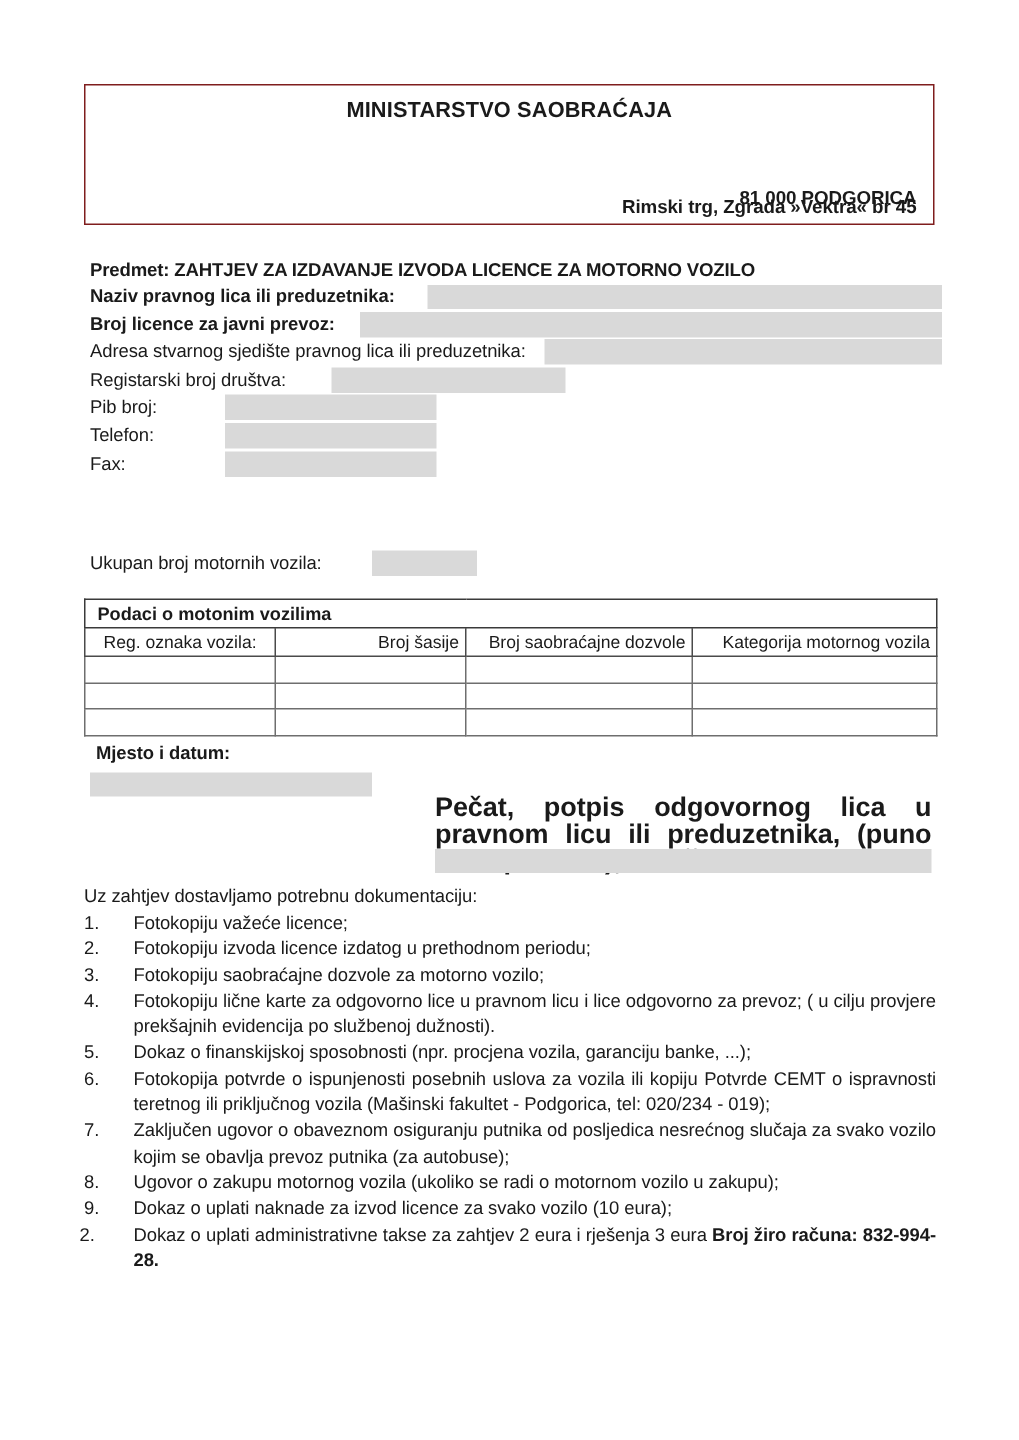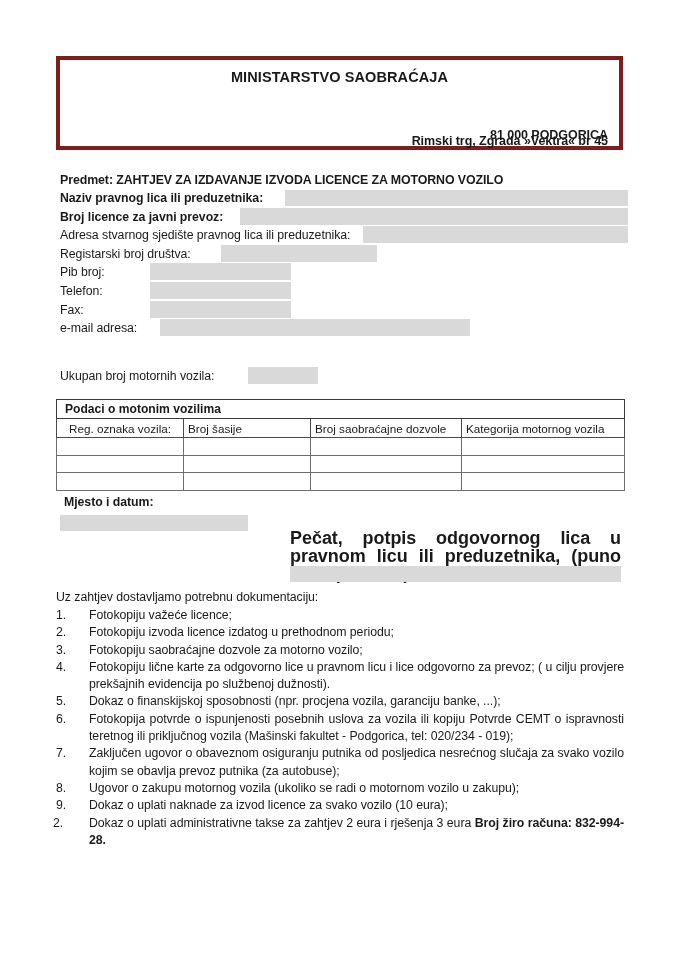--- a/index.html
+++ b/index.html
@@ -21,21 +21,21 @@
     overflow: hidden;
   }
 
   
   .header-box {
     position: absolute;
     left: 56px;
     top: 56px;
     width: 567px;
     height: 94px;
-    border: 4px solid #7f1d1d;
+    border: 1px solid #7f1d1d;
     box-sizing: border-box;
   }
   .ministry-title {
     position: absolute;
     left: 0;
     right: 0;
     top: 9px;
     text-align: center;
     font-size: 14.5px;
     font-weight: bold;
@@ -131,21 +131,21 @@
   .vtable .outer-top td,
   .vtable .hdr td { border-color: #3a3a3a; }
   .vtable .title-cell {
     font-weight: bold;
     font-size: 12.1px;
     padding-left: 8px;
     height: 19px;
     border-color: #111111;
   }
   .vtable .hdr td {
-    text-align: left;
+    text-align: right;
     height: 19px;
     border-color: #4a4a4a;
   }
   .vtable .hdr td.first { text-align: center; }
   .vtable .body-row td { height: 17.5px; }
 
   
   .mjesto-label {
     position: absolute;
     left: 64px;
@@ -269,24 +269,20 @@
     <div class="field-row">
       <span class="field-label">Telefon:</span>
       <span class="fill" style="left:90px; top:1px; width:141px; height:17px;"></span>
     </div>
 
     <div class="field-row">
       <span class="field-label">Fax:</span>
       <span class="fill" style="left:90px; top:1px; width:141px; height:17px;"></span>
     </div>
 
-    <div class="field-row">
-      <span class="field-label">e-mail adresa:</span>
-      <span class="fill" style="left:100px; top:1px; width:310px; height:17px;"></span>
-    </div>
 
   </div>
 
   <div class="total-row">
     <span class="total-label">Ukupan broj motornih vozila:</span>
     <span class="total-fill"></span>
   </div>
 
   <table class="vtable">
     <colgroup>

